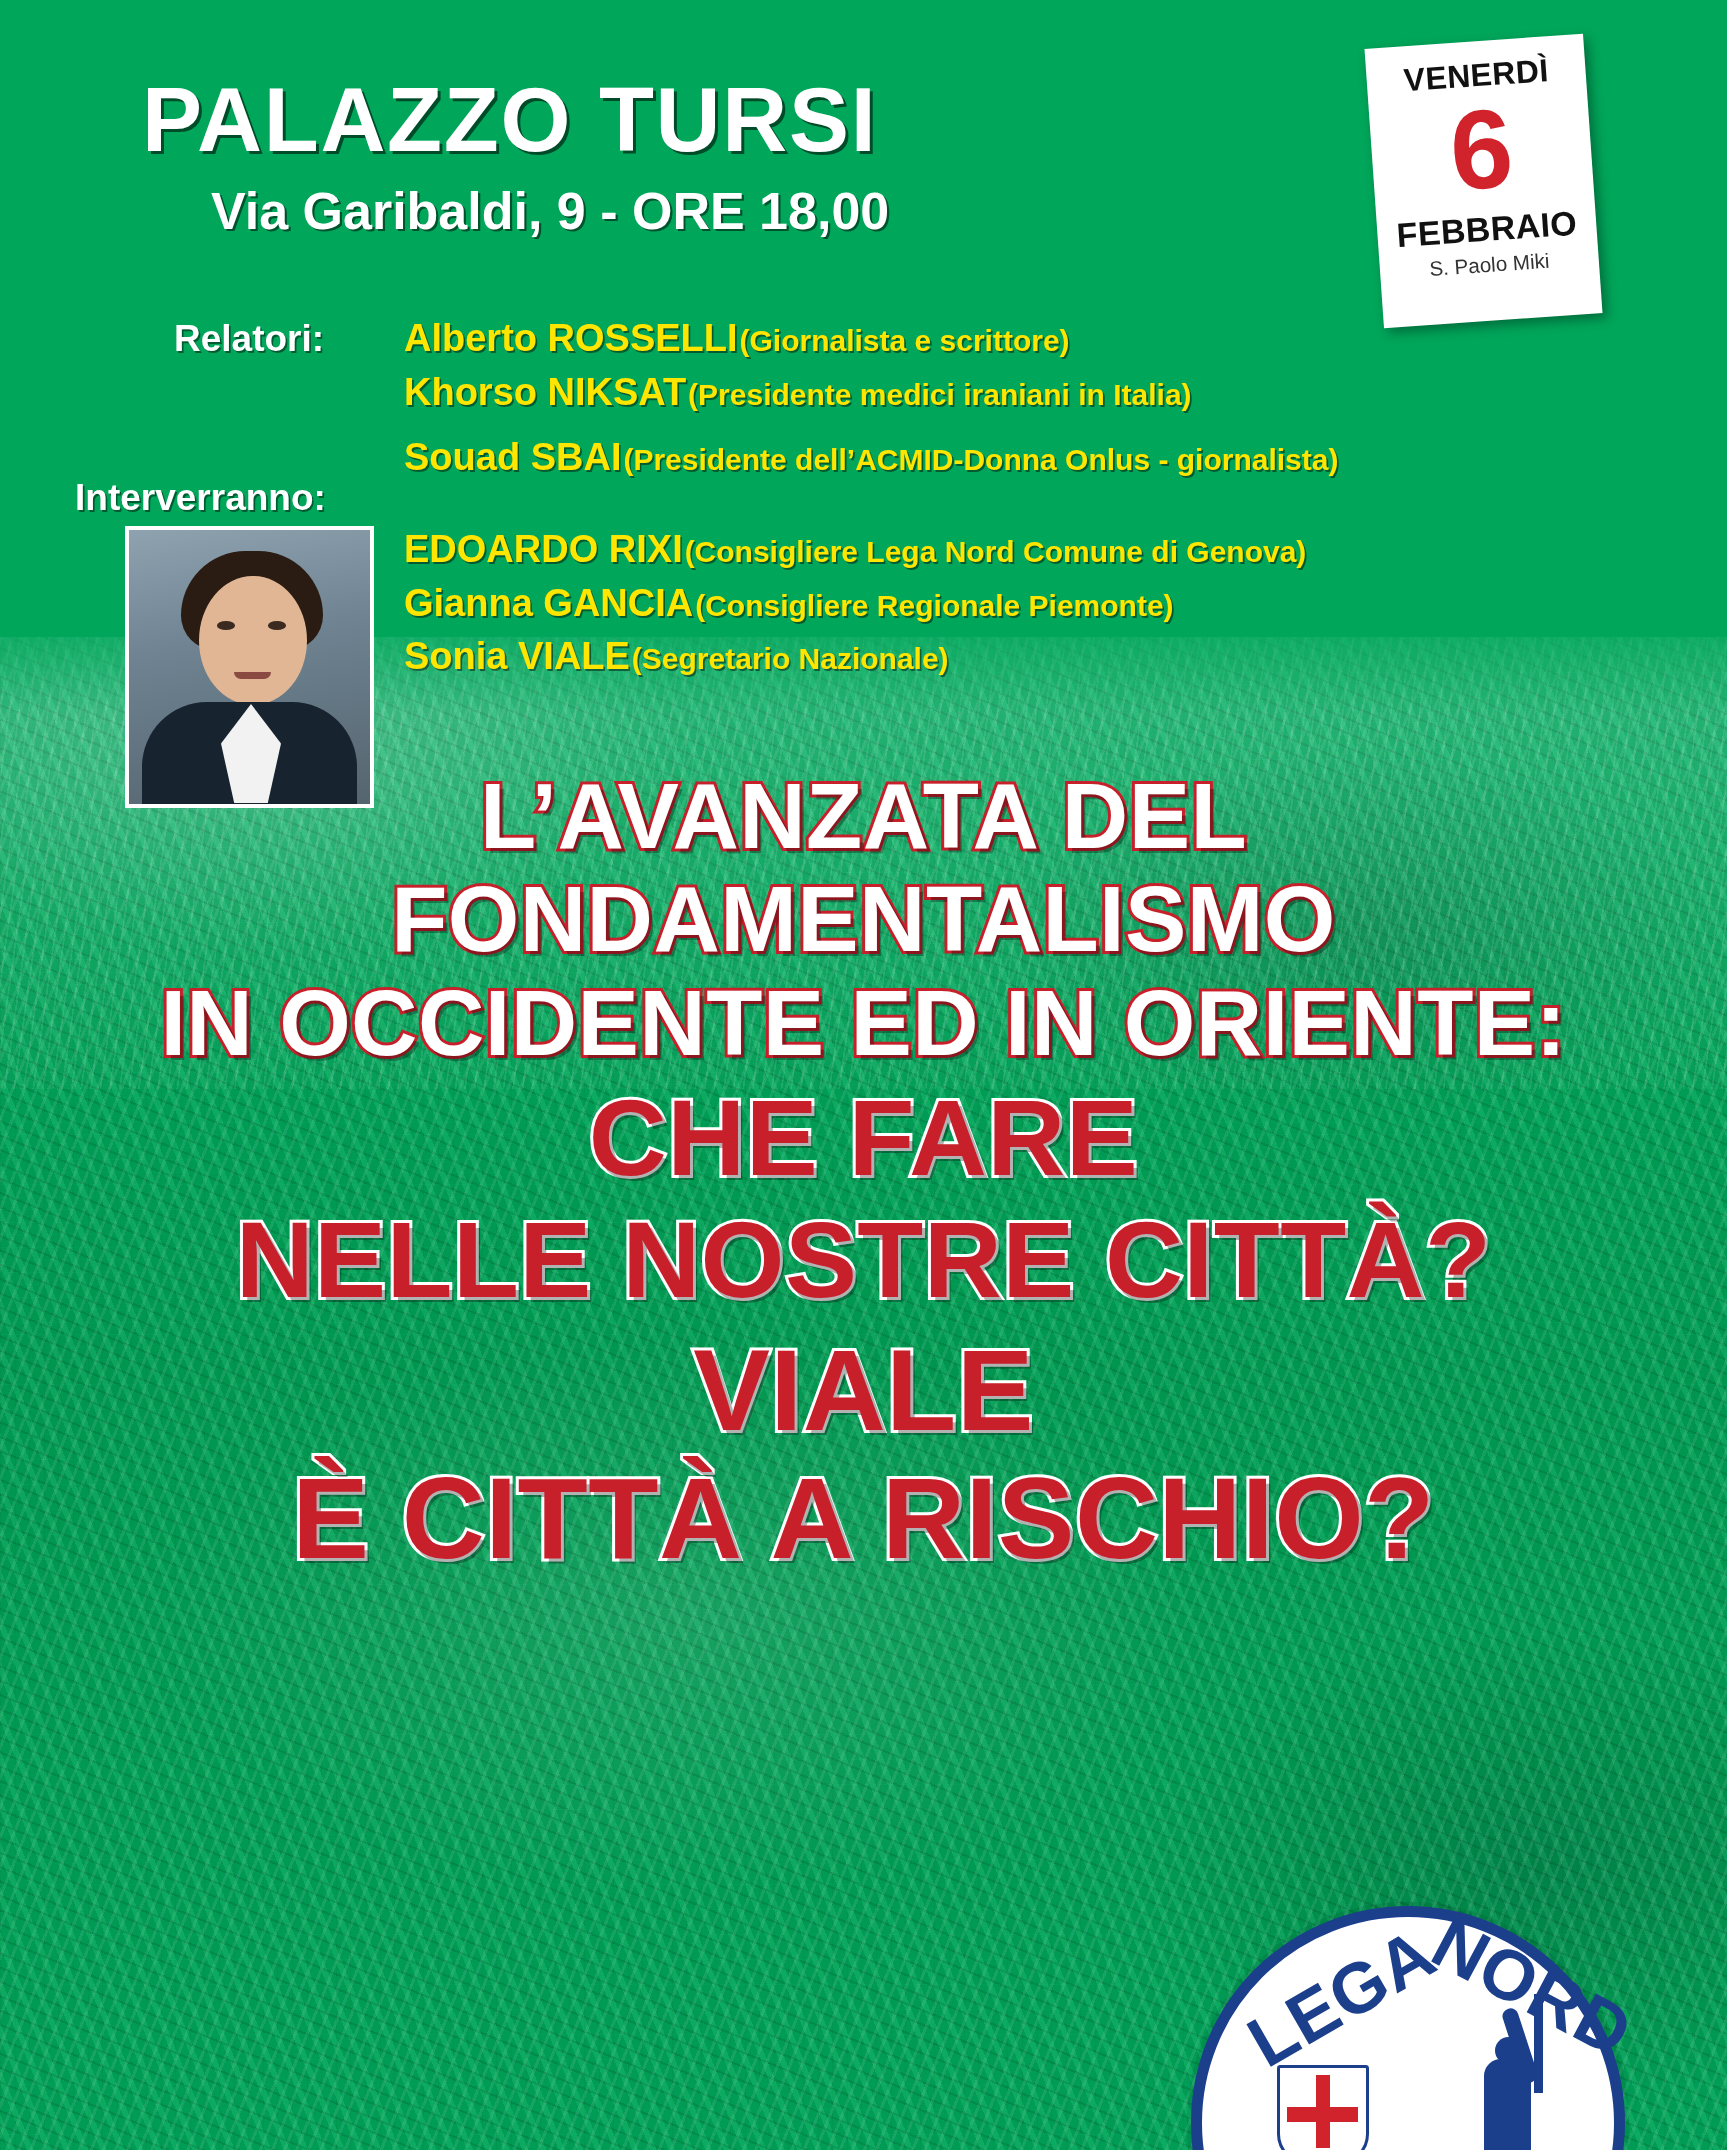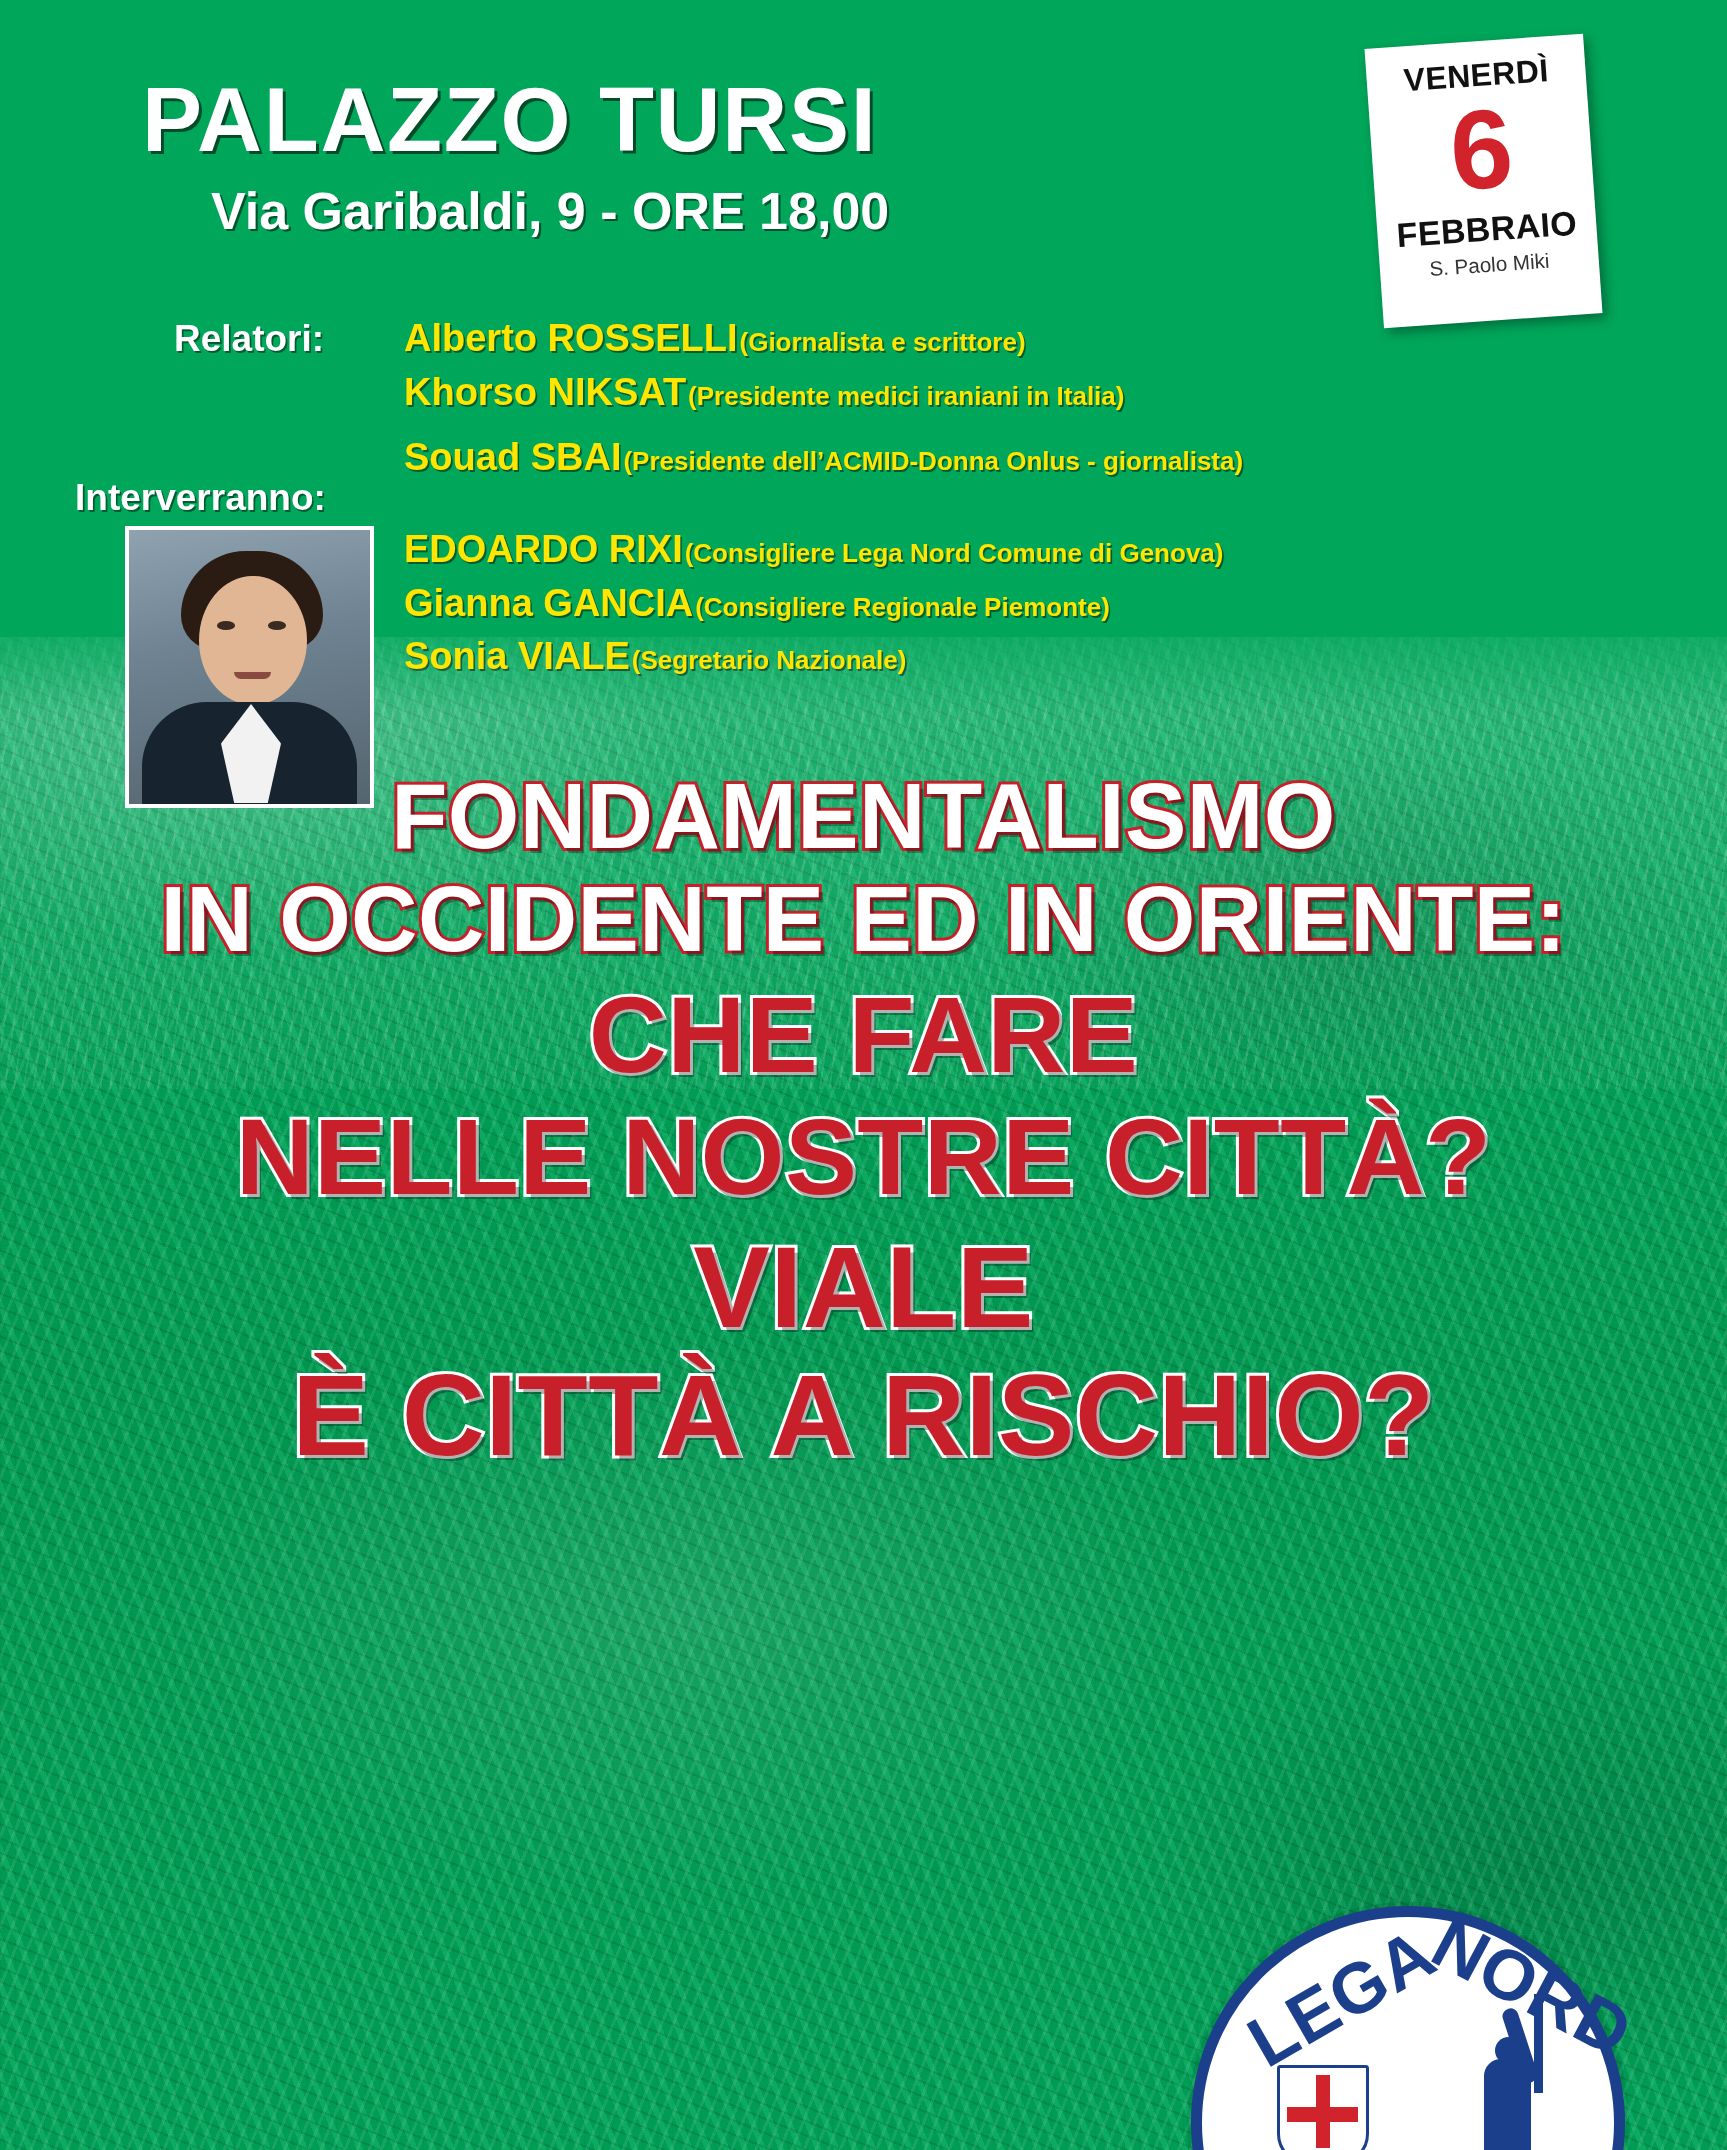--- a/index.html
+++ b/index.html
@@ -144,21 +144,21 @@
 
   .sp-line {
     position: absolute;
     left: 404px;
     white-space: nowrap;
     color: #ffe600;
     font-weight: bold;
     text-shadow: 1.7px 1.7px 0 rgba(0,0,0,0.45);
   }
   .sp-line .nm { font-size: 38px; }
-  .sp-line .rl { font-size: 26px; }
+  .sp-line .rl { font-size: 30px; }
   .r1 { top: 317px; }
   .r2 { top: 371px; }
   .r3 { top: 436px; }
   .i1 { top: 528px; }
   .i2 { top: 582px; }
   .i3 { top: 635px; }
 
   
   .portrait {
     position: absolute;
@@ -360,20 +360,21 @@
     <div class="hair"></div>
     <div class="face"></div>
     <div class="eye-l"></div>
     <div class="eye-r"></div>
     <div class="mouth"></div>
     <div class="body"></div>
     <div class="shirt"></div>
   </div>
 
   <div class="headline">
+    <div class="hl hl-white hl-1">L’AVANZATA DEL</div>
     <div class="hl hl-white hl-2">FONDAMENTALISMO</div>
     <div class="hl hl-white hl-3">IN OCCIDENTE ED IN ORIENTE:</div>
     <div class="hl hl-red hl-4">CHE FARE</div>
     <div class="hl hl-red hl-5">NELLE NOSTRE CITTÀ?</div>
     <div class="hl hl-red hl-6">VIALE</div>
     <div class="hl hl-red hl-7">È CITTÀ A RISCHIO?</div>
   </div>
 
   <div class="logo">
     <div class="lega">LEGA</div>

